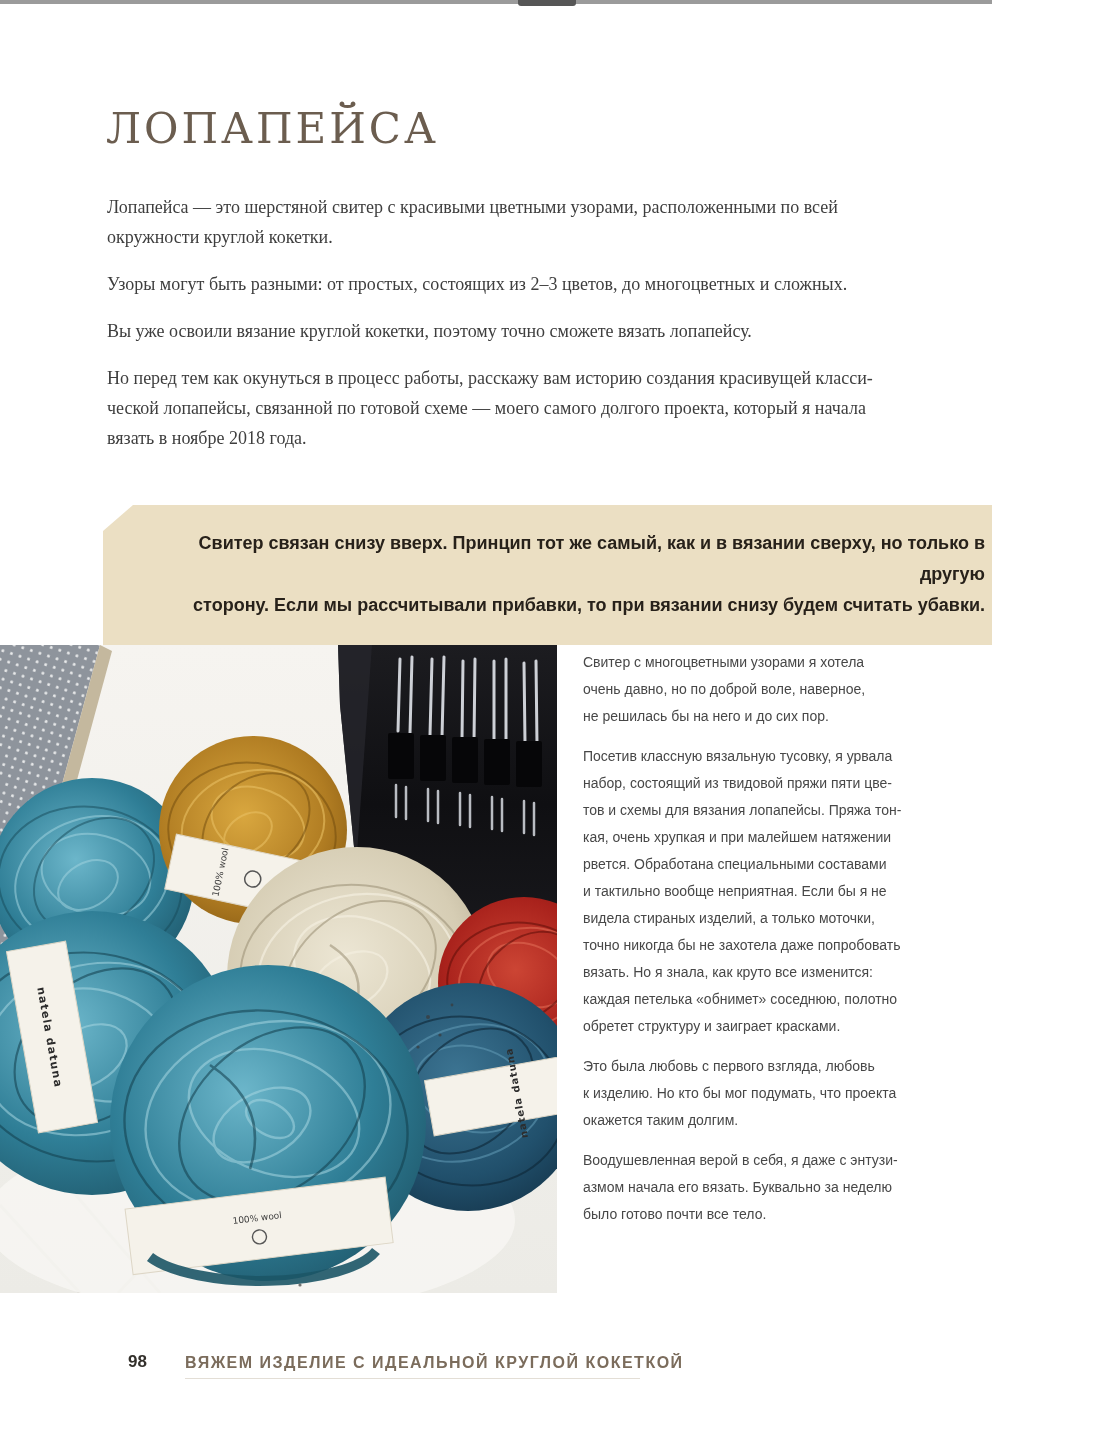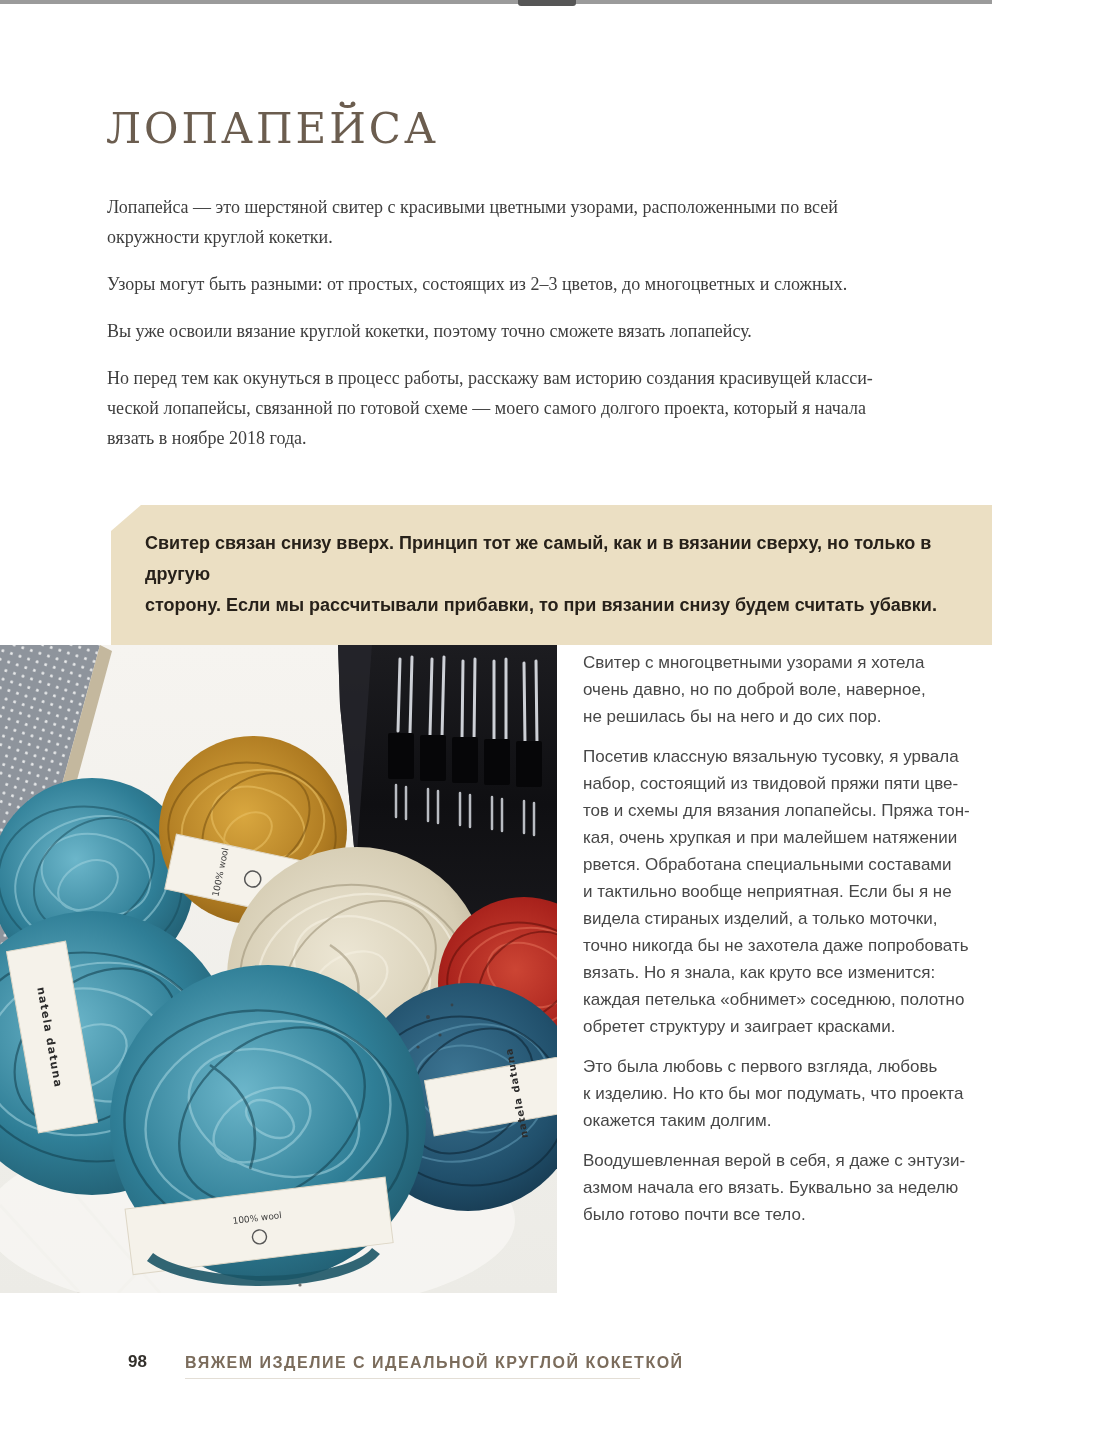--- a/index.html
+++ b/index.html
@@ -5,27 +5,27 @@
   html,body{margin:0;padding:0;background:#ffffff;}
   .page{position:relative;width:992px;height:1449px;background:#ffffff;overflow:hidden;
         font-family:"Liberation Sans", sans-serif;color:#3e3e3e;}
   .top-edge{position:absolute;left:0;top:0;width:1100px;height:4px;background:#9b9b9b;}
   .top-edge-dark{position:absolute;left:518px;top:0;width:58px;height:6px;background:#565656;border-radius:0 0 3px 3px;}
   .page-title{position:absolute;left:106px;top:104px;margin:0;
         font-family:"DejaVu Serif","Liberation Serif",serif;font-weight:400;
         font-size:42px;letter-spacing:3px;color:#6b5d4f;}
   .intro{position:absolute;left:107px;top:192px;width:910px;font-family:Liberation Serif, serif;}
   .para{white-space:pre-line;margin:0 0 17px 0;font-size:18px;line-height:30px;color:#3e3e3e;}
-  .callout{position:absolute;left:111px;top:505px;width:908px;box-sizing:border-box;
+  .callout{position:absolute;left:103px;top:505px;width:908px;box-sizing:border-box;
         background:#ebdfc3;padding:23px 26px 24px 34px;
-        clip-path:polygon(30px 0, 100% 0, 100% 100%, 0 100%, 0 26px);}
+        clip-path:polygon(30px 0, 100% 0, 100% 100%, 0 100%, 0 26px);text-align:right;}
   .callout .para{margin:0;font-weight:bold;font-size:18px;line-height:31px;color:#27211a;}
   .photo-wrap{position:absolute;left:0;top:645px;width:557px;height:648px;}
   .right-col{position:absolute;left:583px;top:649px;width:433px;}
-  .right-col .para{font-size:17px;line-height:27px;margin:0 0 13px 0;color:#474747;}
+  .right-col .para{font-size:14px;line-height:27px;margin:0 0 13px 0;color:#474747;}
   .footer{position:absolute;left:128px;top:1352px;width:900px;height:34px;text-align:right;}
   .footer-num{position:absolute;left:0;top:0;font-size:17px;font-weight:bold;color:#33302b;}
   .footer-title{position:absolute;left:57px;top:2px;font-size:16px;font-weight:bold;
         letter-spacing:1.5px;color:#7b6c5c;}
   .footer-rule{position:absolute;left:57px;top:26px;width:455px;height:1px;background:#e3ded6;}
 </style>
 </head>
 <body>
 
 <div class="page">

